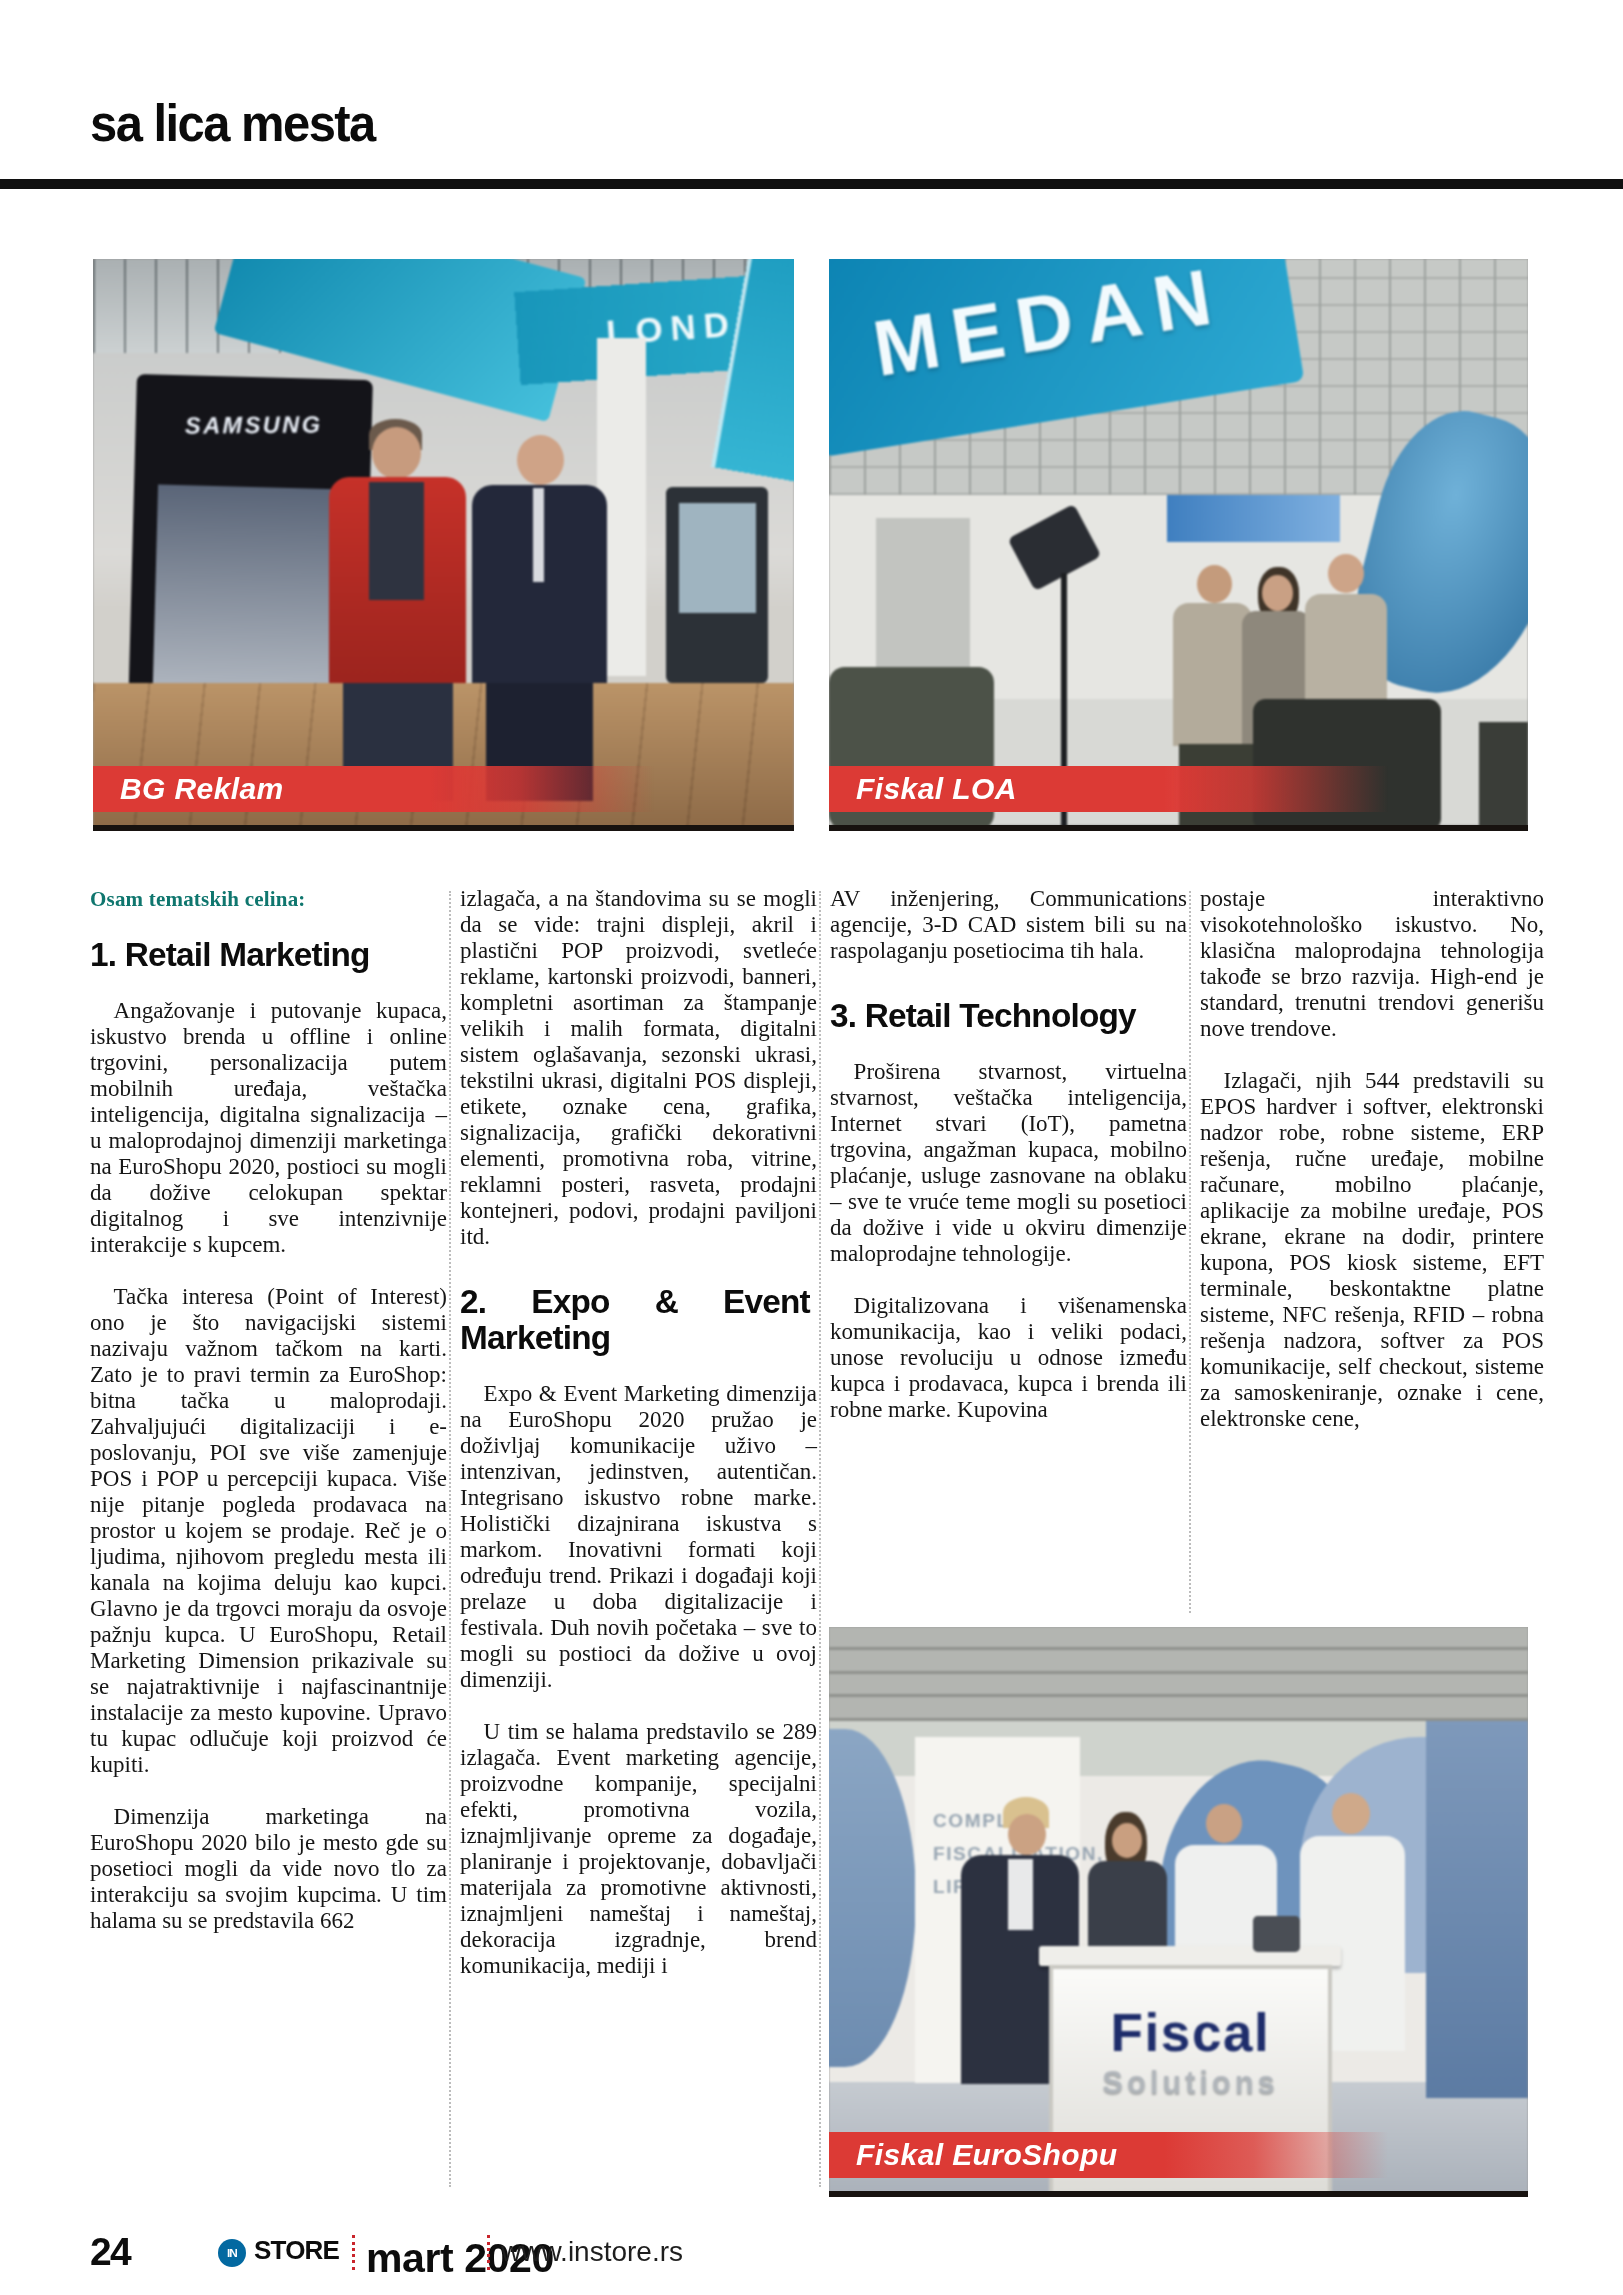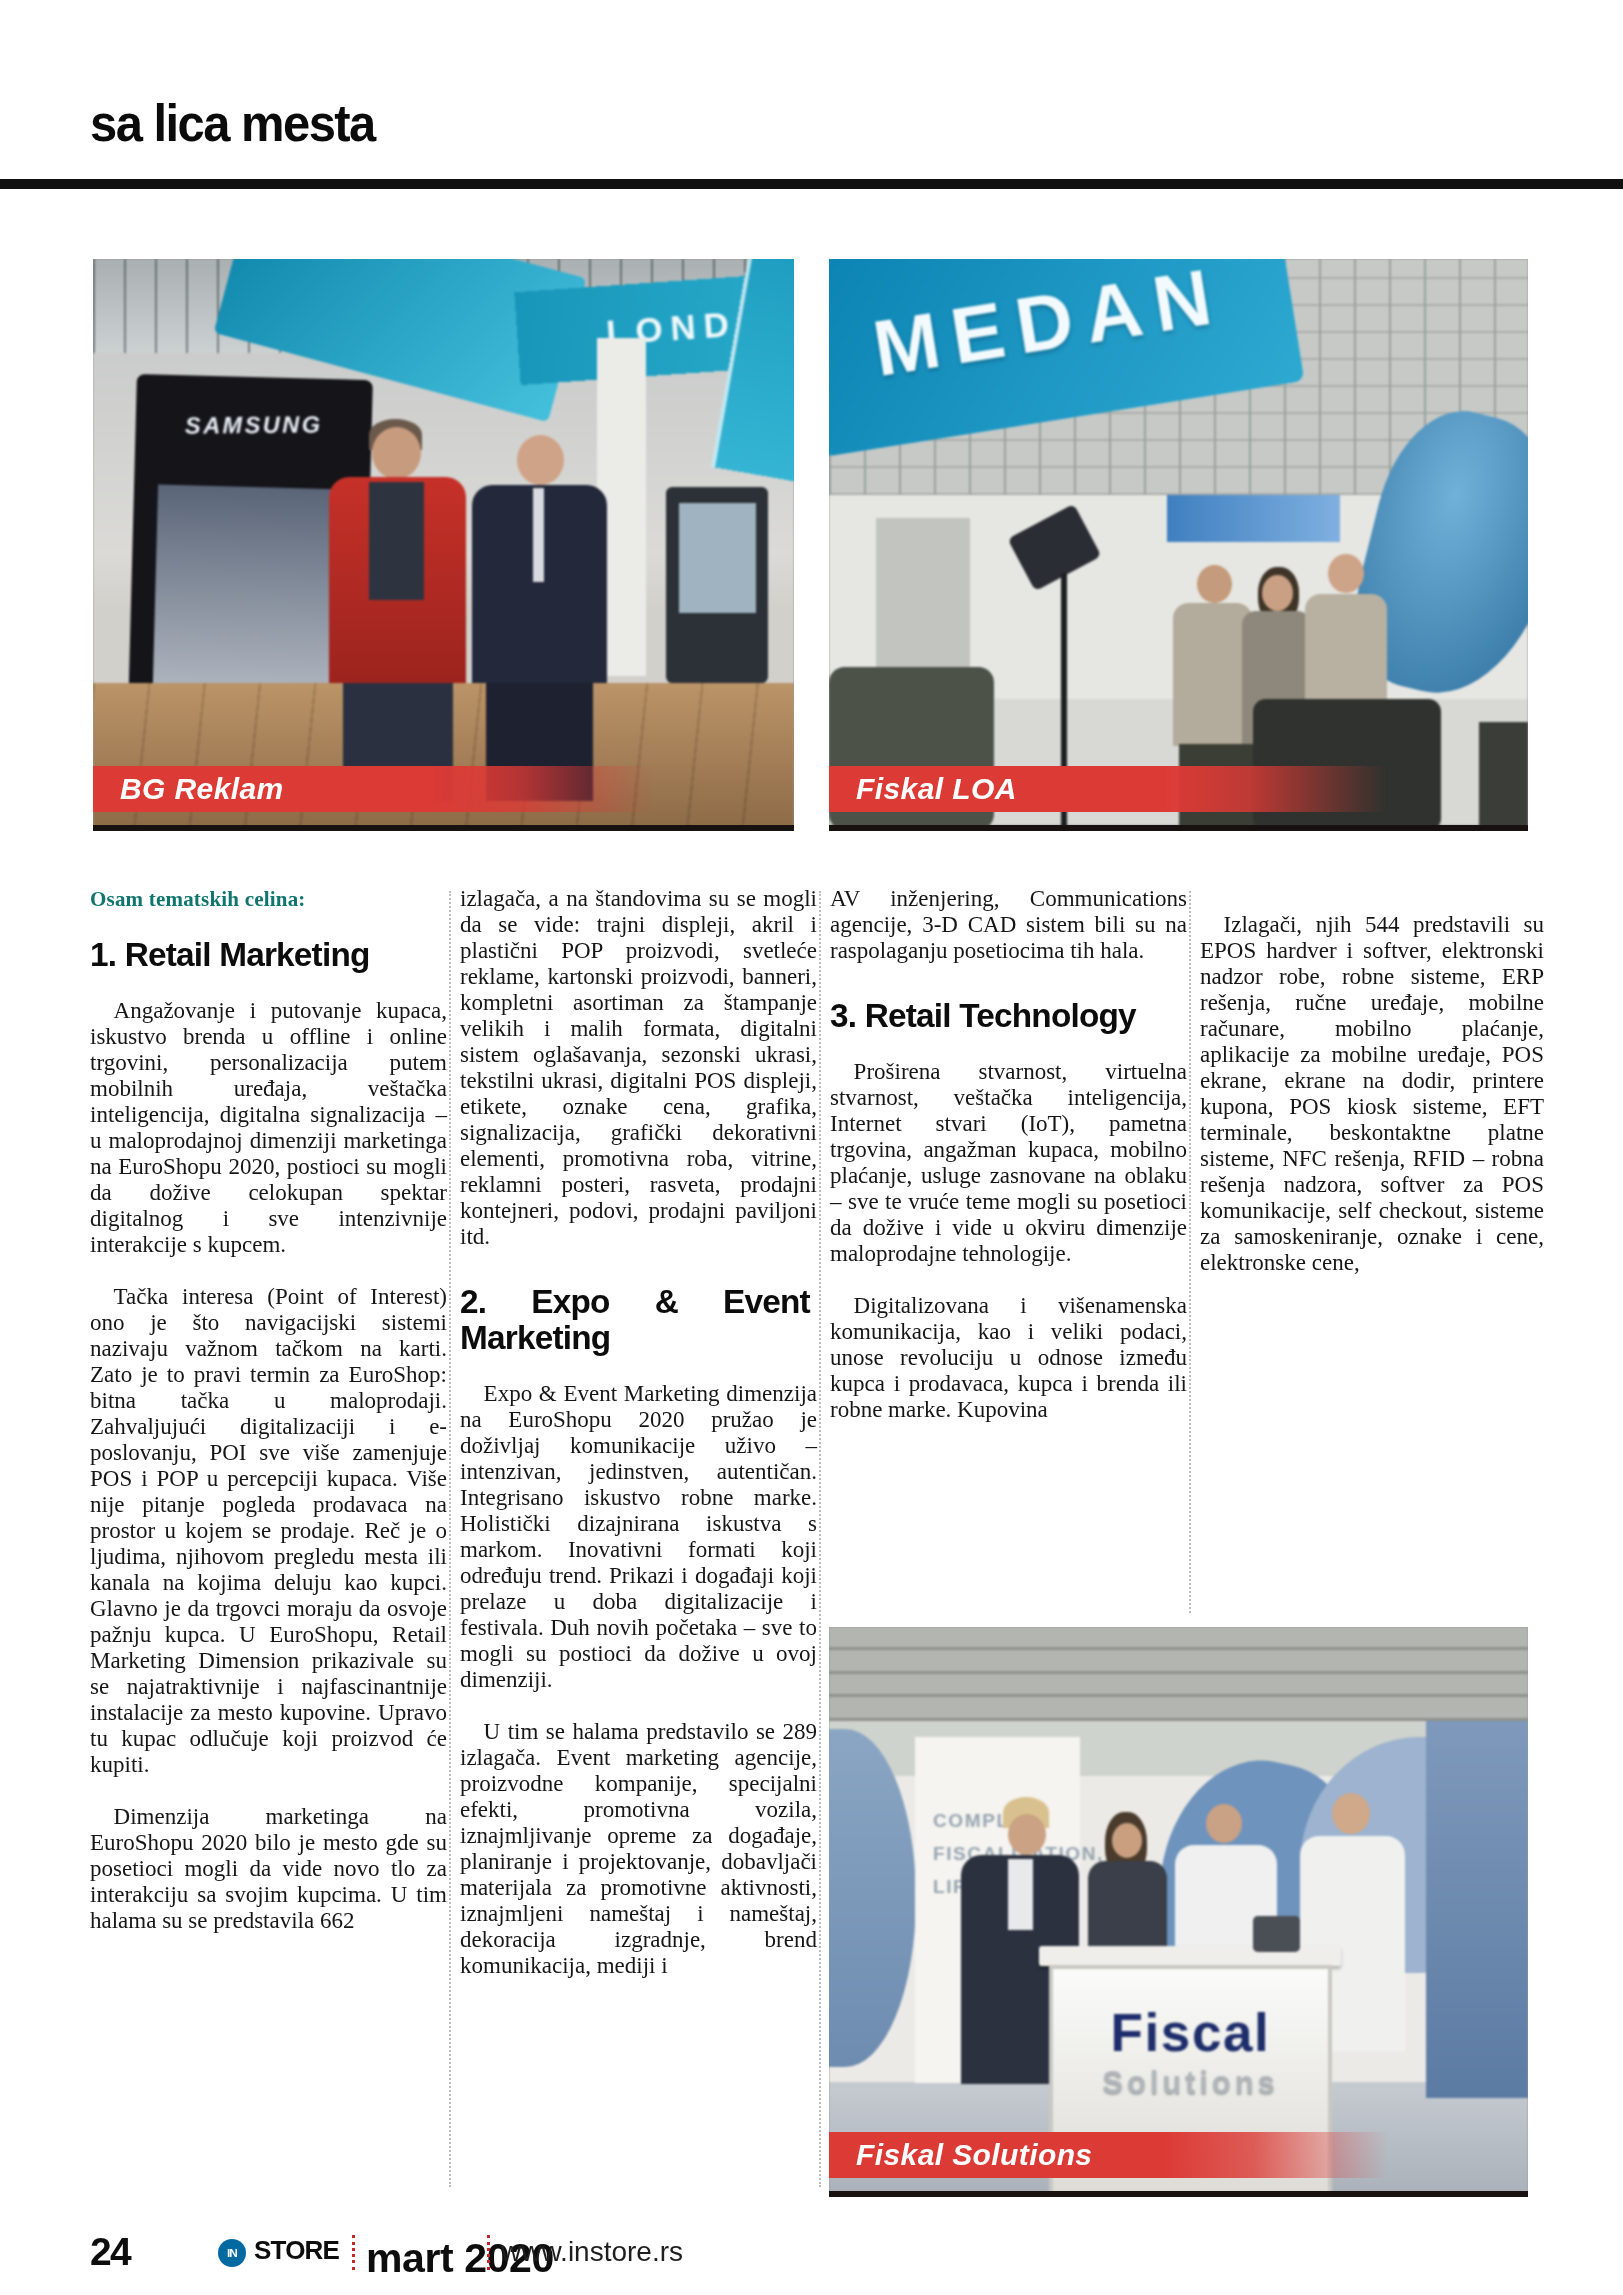--- a/index.html
+++ b/index.html
@@ -153,20 +153,21 @@
   </div>
 
   <div class="col" id="col3">
     <p class="p-cont">AV inženjering, Communications agencije, 3-D CAD sistem bili su na raspolaganju posetiocima tih hala.</p>
     <h3 class="h-sans">3. Retail Technology</h3>
     <p>Proširena stvarnost, virtuelna stvarnost, veštačka inteligencija, Internet stvari (IoT), pametna trgovina, angažman kupaca, mobilno plaćanje, usluge zasnovane na oblaku – sve te vruće teme mogli su posetioci da dožive i vide u okviru dimenzije maloprodajne tehnologije.</p>
     <p>Digitalizovana i višenamenska komunikacija, kao i veliki podaci, unose revoluciju u odnose između kupca i prodavaca, kupca i brenda ili robne marke. Kupovina</p>
   </div>
 
   <div class="col" id="col4">
+    <p class="p-cont">postaje interaktivno visokotehnološko iskustvo. No, klasična maloprodajna tehnologija takođe se brzo razvija. High-end je standard, trenutni trendovi generišu nove trendove.</p>
     <p>Izlagači, njih 544 predstavili su EPOS hardver i softver, elektronski nadzor robe, robne sisteme, ERP rešenja, ručne uređaje, mobilne računare, mobilno plaćanje, aplikacije za mobilne uređaje, POS ekrane, ekrane na dodir, printere kupona, POS kiosk sisteme, EFT terminale, beskontaktne platne sisteme, NFC rešenja, RFID – robna rešenja nadzora, softver za POS komunikacije, self checkout, sisteme za samoskeniranje, oznake i cene, elektronske cene,</p>
   </div>
 
   <div class="photo" id="photo-bottom">
     <div class="scene">
       <div class="abs" style="inset:0;background:#eceae6;"></div>
       <div class="abs" style="left:0;top:0;width:699px;height:94px;background:#b3b5b1;background-image:repeating-linear-gradient(0deg,#8f918d 0 3.1px,transparent 3.1px 23.6px);"></div>
       <div class="abs" style="left:0;top:94px;width:699px;height:55px;background:#cfd3cd;"></div>
       <div class="abs" style="left:0;top:455px;width:699px;height:115px;background:linear-gradient(#c6cbd1,#aab1ba);"></div>
       <div class="abs" style="left:-31px;top:102px;width:118px;height:338px;background:linear-gradient(#8ba6c4,#6d8cb0);border-radius:0 60% 60% 0 / 0 50% 50% 0;"></div>
@@ -191,21 +192,21 @@
       <div class="head" style="left:503px;top:166px;width:38px;height:41px;background:#cfa98a;"></div>
       <div class="torso" style="left:471px;top:209px;width:105px;height:215px;background:#f0f1ef;border-radius:19px 19px 0 0;"></div>
       <div class="abs" style="left:210px;top:319px;width:302px;height:20.4px;background:#efeeea;border-radius:3.1px;box-shadow:0 2.4px 3.1px rgba(0,0,0,.25);"></div>
       <div class="abs" style="left:220px;top:338px;width:283px;height:232px;background:linear-gradient(#fbfbf9,#dddcd7);border:4.7px solid #c9c8c2;text-align:center;">
         <div class="ph-text" style="position:static;display:block;margin-top:33px;color:#1e2d6b;font-weight:800;font-size:53px;letter-spacing:1.6px;">Fiscal</div>
         <div class="ph-text" style="position:static;display:block;margin-top:1.6px;color:#b0b5ba;font-weight:700;font-size:31px;letter-spacing:3.9px;text-shadow:0 1.6px 1.6px rgba(90,95,100,.5);">Solutions</div>
       </div>
       <div class="abs" style="left:424px;top:289px;width:47px;height:36px;background:#4a4e55;border-radius:4.7px;"></div>
     </div>
     <div class="caption-band">
-      <span>Fiskal Solutions</span>
+      <span>Fiskal EuroShopu</span>
     </div>
   </div>
 
   <div id="footer">
     <div class="f-page">24</div>
     <div class="f-logo">IN</div>
     <div class="f-store">STORE</div>
     <div class="f-sep" id="sep1"></div>
     <div class="f-issue">mart 2020</div>
     <div class="f-sep" id="sep2"></div>

